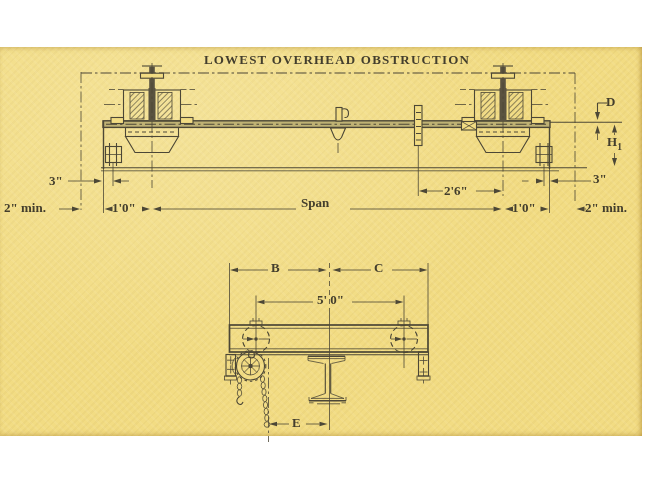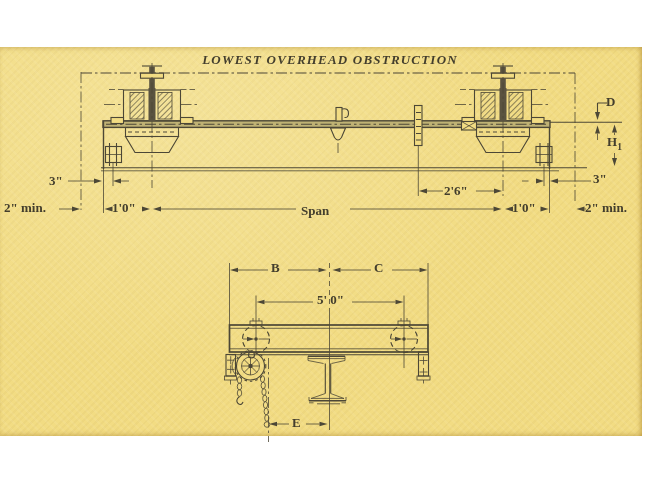--- a/index.html
+++ b/index.html
@@ -273,26 +273,26 @@
     <path class="ln thin" d="M352,302 H395.5"></path>
       <path class="ah" d="M403.5,302 l-8,-2.3 v4.6 z"></path>
 
     <path class="ah" d="M269,424 l8,-2.3 v4.6 z"></path>
       <path class="ln thin" d="M277,424 H289"></path>
     <path class="ln thin" d="M306,424 H319.5"></path>
       <path class="ah" d="M327.5,424 l-8,-2.3 v4.6 z"></path>
   </g>
 </svg>
 
-<div class="lbl title" style="left:330px;top:53px;font-style:italic;">LOWEST OVERHEAD OBSTRUCTION</div>
+<div class="lbl title" style="left:337px;top:53px;">LOWEST OVERHEAD OBSTRUCTION</div>
 
 <div class="lbl" style="left:49px;top:174px;">3"</div>
 <div class="lbl" style="left:4px;top:201px;">2" min.</div>
 <div class="lbl" style="left:112px;top:201px;">1'0"</div>
-<div class="lbl" style="left:301px;top:204px;">Span</div>
+<div class="lbl" style="left:301px;top:196px;">Span</div>
 <div class="lbl" style="left:444px;top:184px;">2'6"</div>
 <div class="lbl" style="left:512px;top:201px;">1'0"</div>
 <div class="lbl" style="left:593px;top:172px;">3"</div>
 <div class="lbl" style="left:585px;top:201px;">2" min.</div>
 <div class="lbl" style="left:606px;top:95px;">D</div>
 <div class="lbl" style="left:607px;top:135px;"><span>H</span><sub>1</sub></div>
 
 <div class="lbl" style="left:271px;top:261px;">B</div>
 <div class="lbl" style="left:374px;top:261px;">C</div>
 <div class="lbl" style="left:317px;top:293px;">5' 0"</div>

